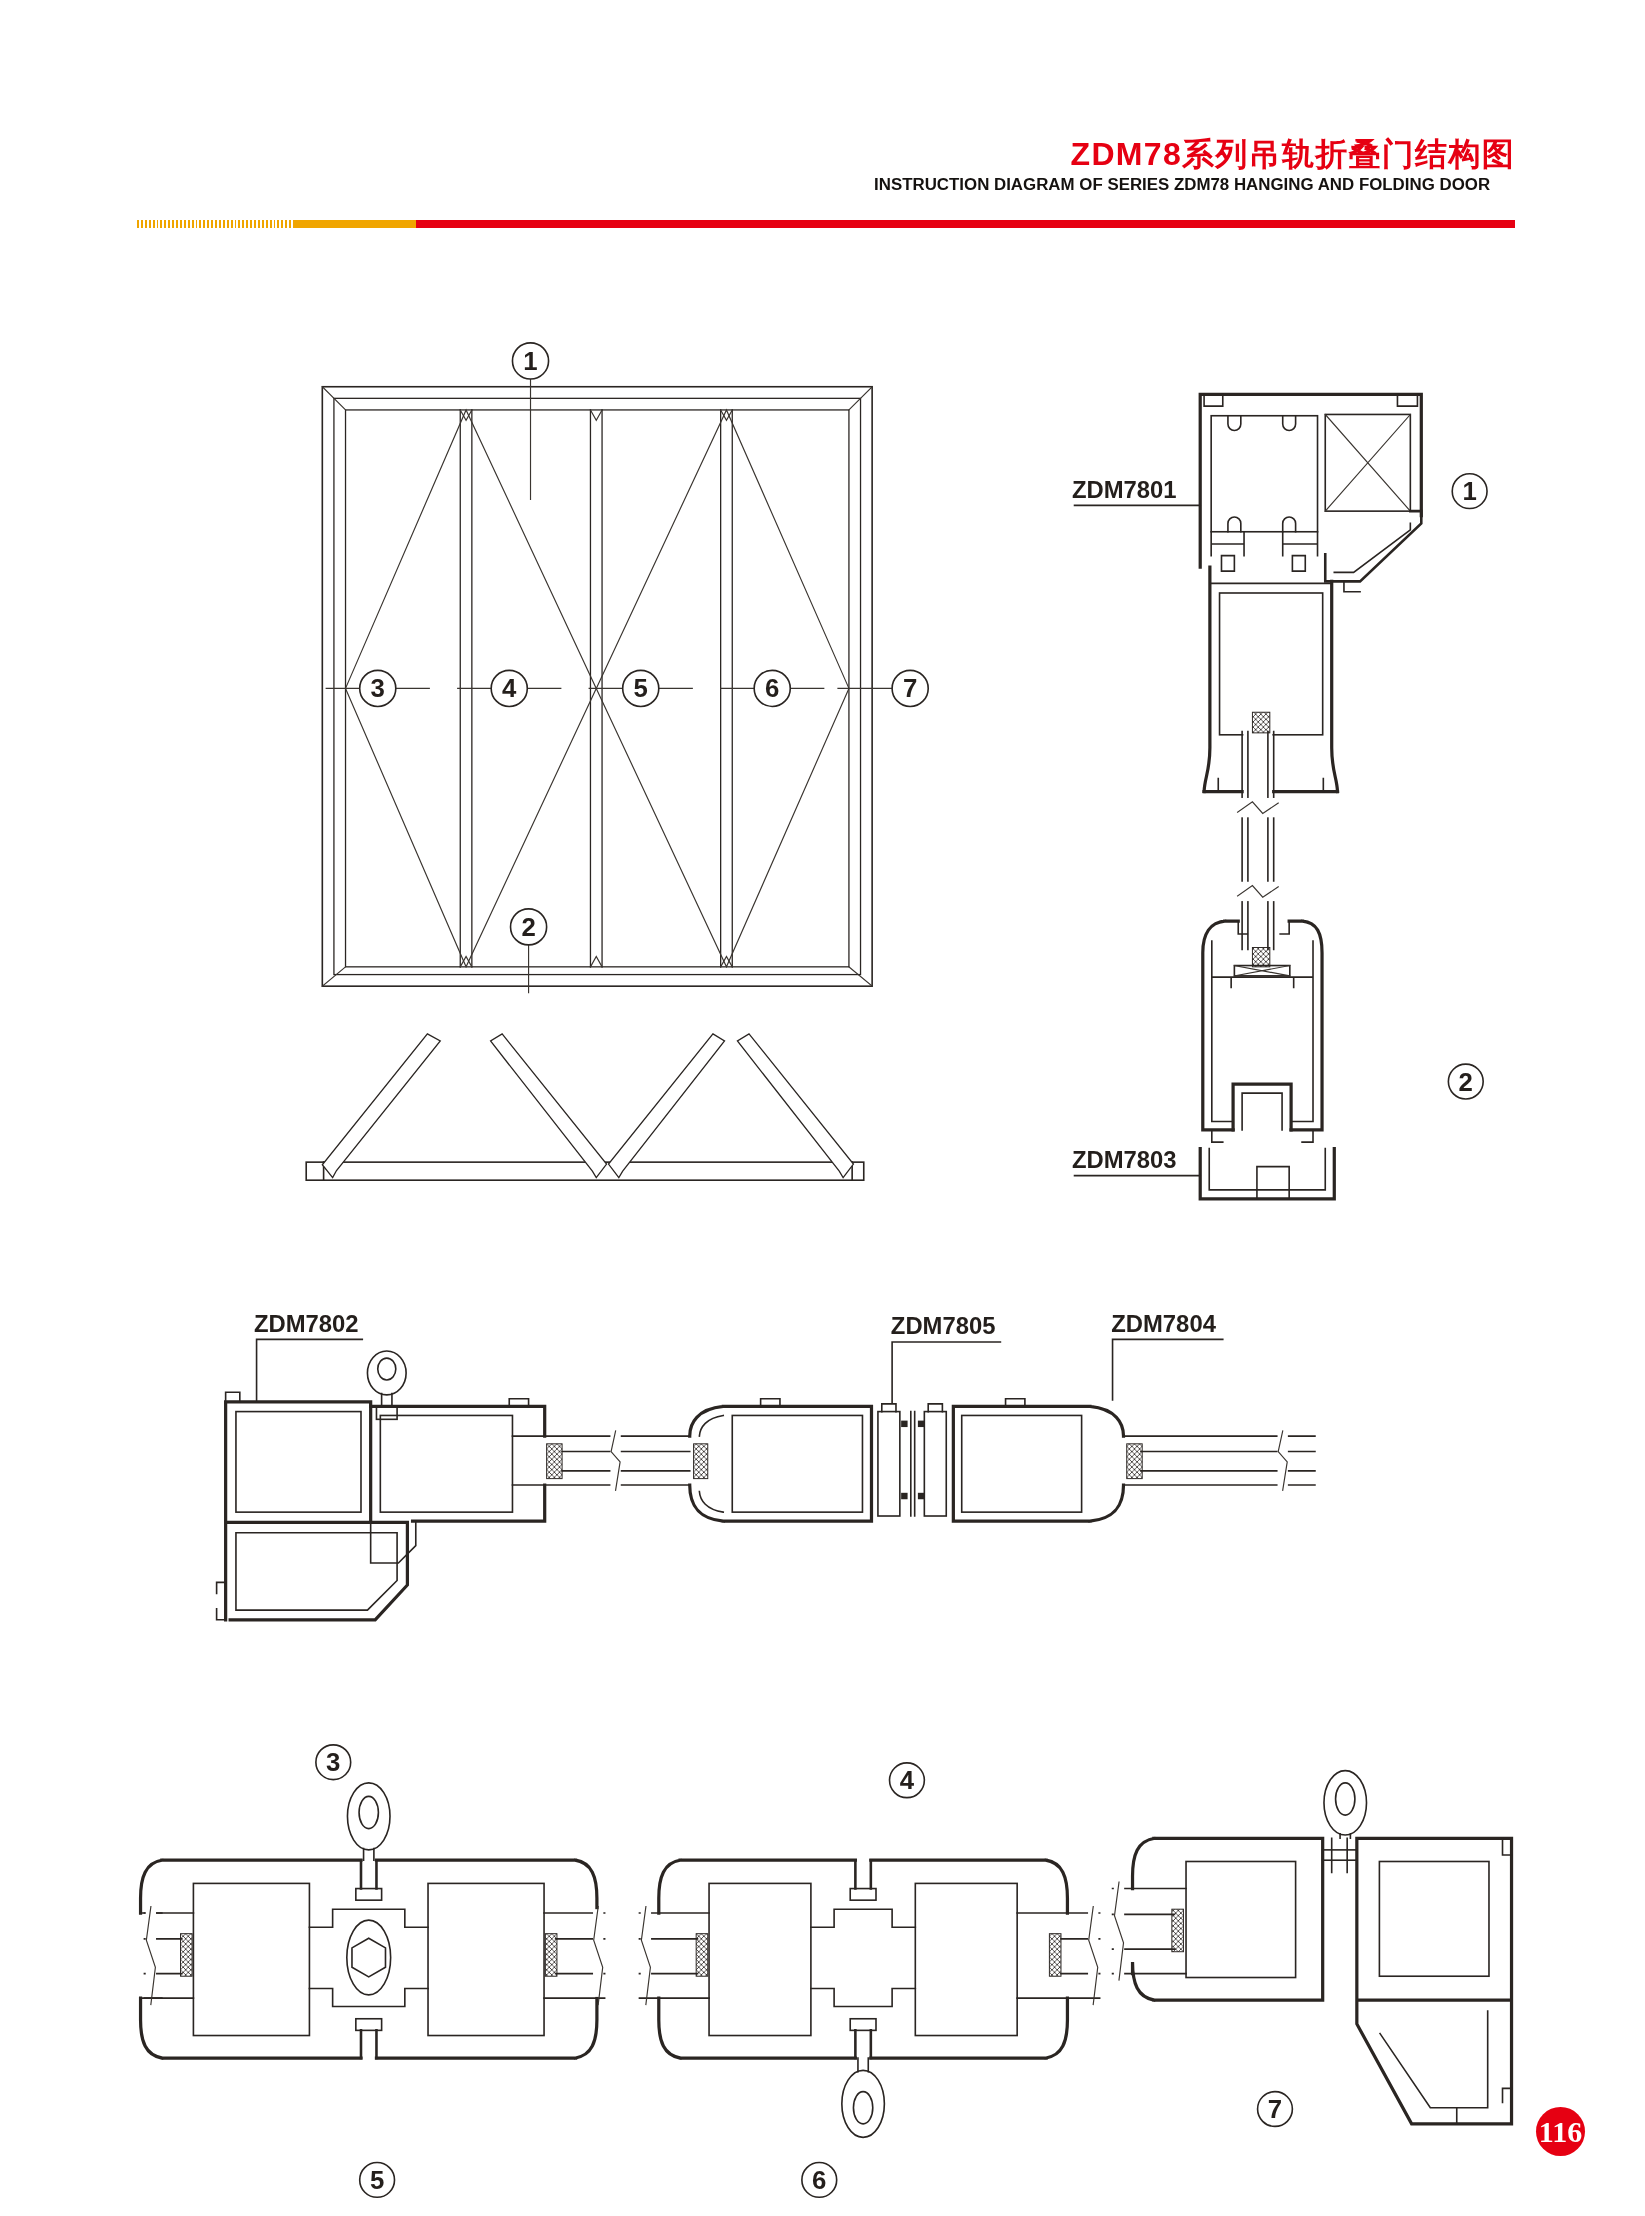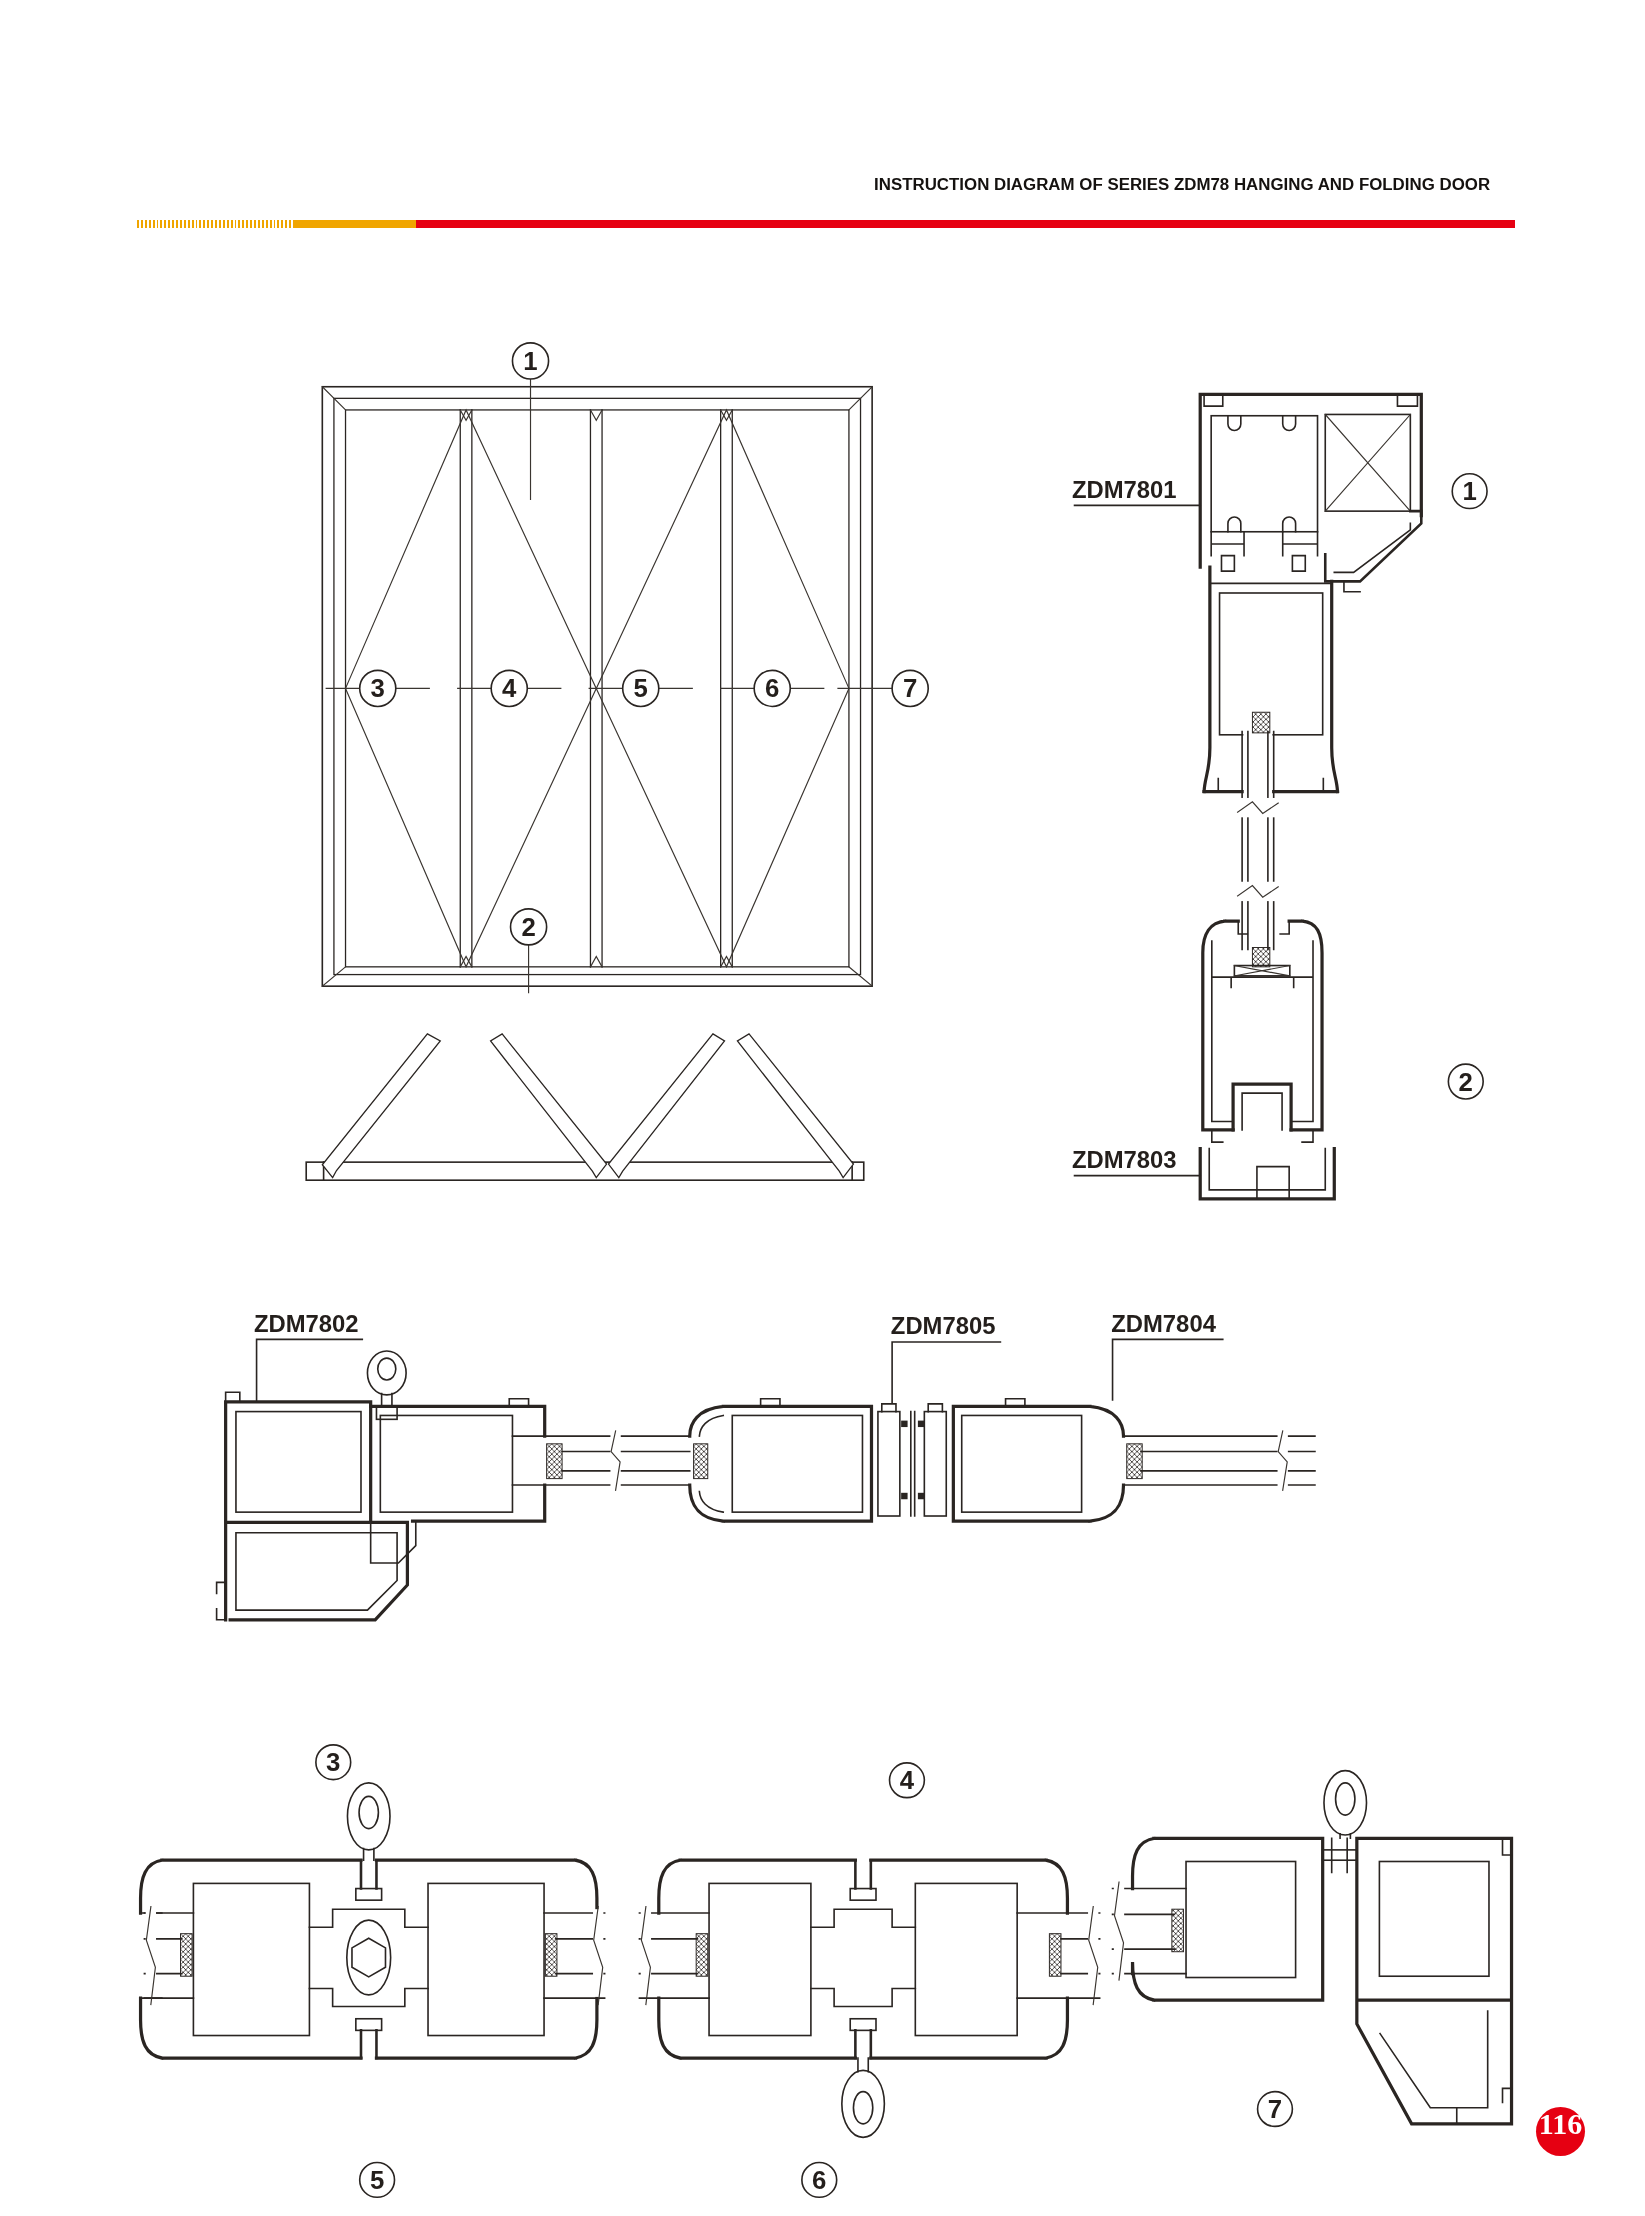--- a/index.html
+++ b/index.html
@@ -11,21 +11,21 @@
   .title-en{position:absolute;right:155px;top:174px;font-size:17.4px;font-weight:bold;
             color:#151210;letter-spacing:0px;white-space:nowrap;transform:scaleX(.97);
             transform-origin:right center;}
   .bar{position:absolute;top:220px;height:8.4px;}
   .bar-stripe{left:137px;width:159px;
       background:repeating-linear-gradient(90deg,#f0a500 0 1.9px,#ffffff 1.9px 3.9px);}
   .bar-yellow{left:295px;width:121px;background:#f0a500;}
   .bar-red{left:416px;width:1099px;background:#e60012;}
   
   .pagenum{position:absolute;left:1536px;top:2107px;width:49px;height:49px;border-radius:50%;
-           background:#e60012;color:#fff;display:flex;justify-content:center;
+           background:#e60012;color:#fff;display:flex;align-items:center;justify-content:center;
            font-family:"Liberation Serif",serif;font-weight:bold;font-size:30px;}
   
   svg.art{position:absolute;left:0;top:0;}
   .s5{fill:none;stroke:#2a2522;stroke-width:5;stroke-linecap:square;stroke-linejoin:miter;}
   .s4{fill:none;stroke:#2a2522;stroke-width:4;stroke-linecap:square;}
   .s25{fill:none;stroke:#2a2522;stroke-width:2.5;stroke-linecap:square;}
   .s2{fill:none;stroke:#2a2522;stroke-width:2;stroke-linecap:square;}
   .s18{fill:none;stroke:#3a3530;stroke-width:1.8;stroke-linecap:square;}
   .fw{fill:#ffffff;}
   .fk{fill:#2a2522;stroke:none;}
@@ -34,20 +34,21 @@
   .co{fill:#ffffff;stroke:#2a2522;stroke-width:2.5;}
   text.lbl{font-family:"Liberation Sans",sans-serif;font-weight:bold;font-size:37px;fill:#241f1c;}
   text.num{font-family:"Liberation Sans",sans-serif;font-weight:bold;font-size:40px;fill:#241f1c;
            text-anchor:middle;}
 </style>
 </head>
 <body>
 
 <div class="page">
 
+  <div class="title-cn">ZDM78系列吊轨折叠门结构图</div>
   <div class="title-en">INSTRUCTION  DIAGRAM OF SERIES ZDM78 HANGING AND FOLDING DOOR</div>
   <div class="bar bar-stripe"></div>
   <div class="bar bar-yellow"></div>
   <div class="bar bar-red"></div>
 
   <svg class="art" width="1645" height="2216" viewBox="0 0 2552 3438">
     <defs>
       <pattern id="xh" width="8" height="8" patternUnits="userSpaceOnUse">
         <path d="M0,8 L8,0" stroke="#2a2522" stroke-width="1.2"></path>
         <path d="M0,0 L8,8" stroke="#2a2522" stroke-width="1.2"></path>

